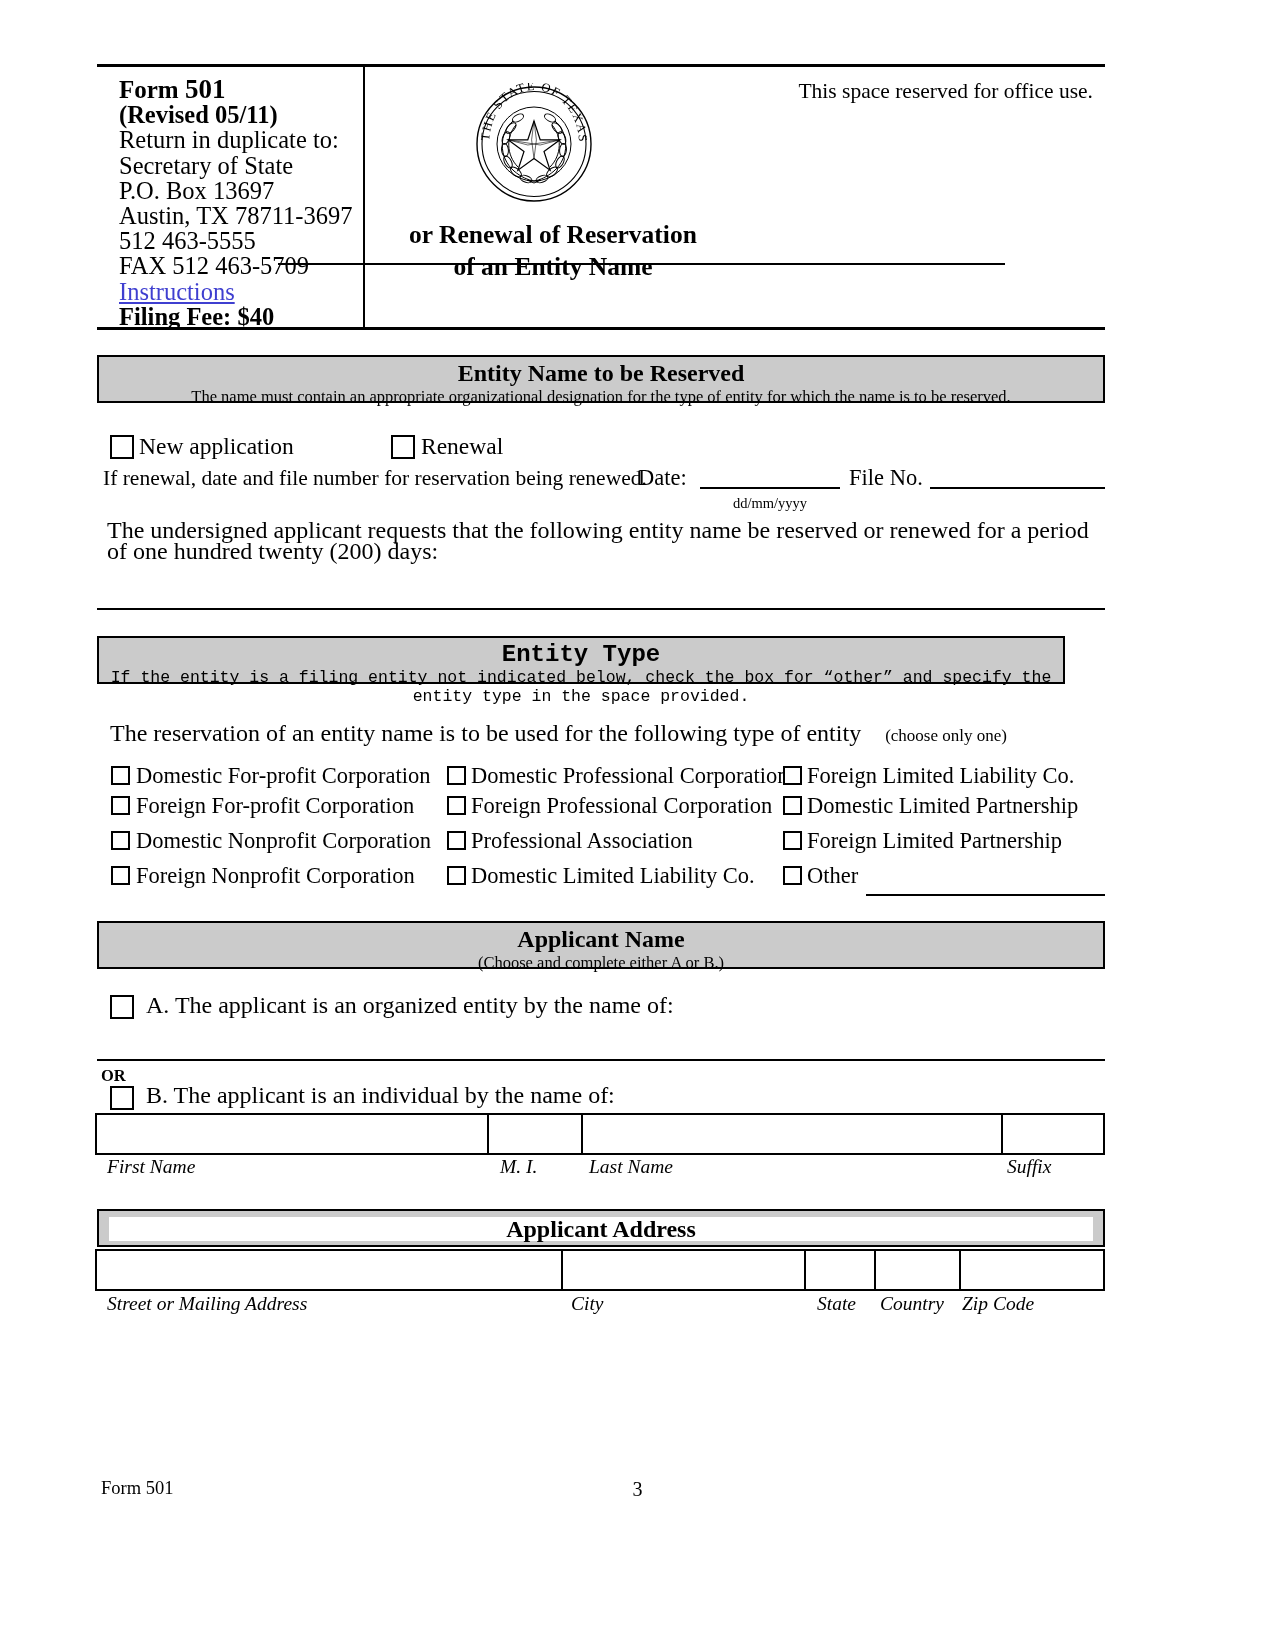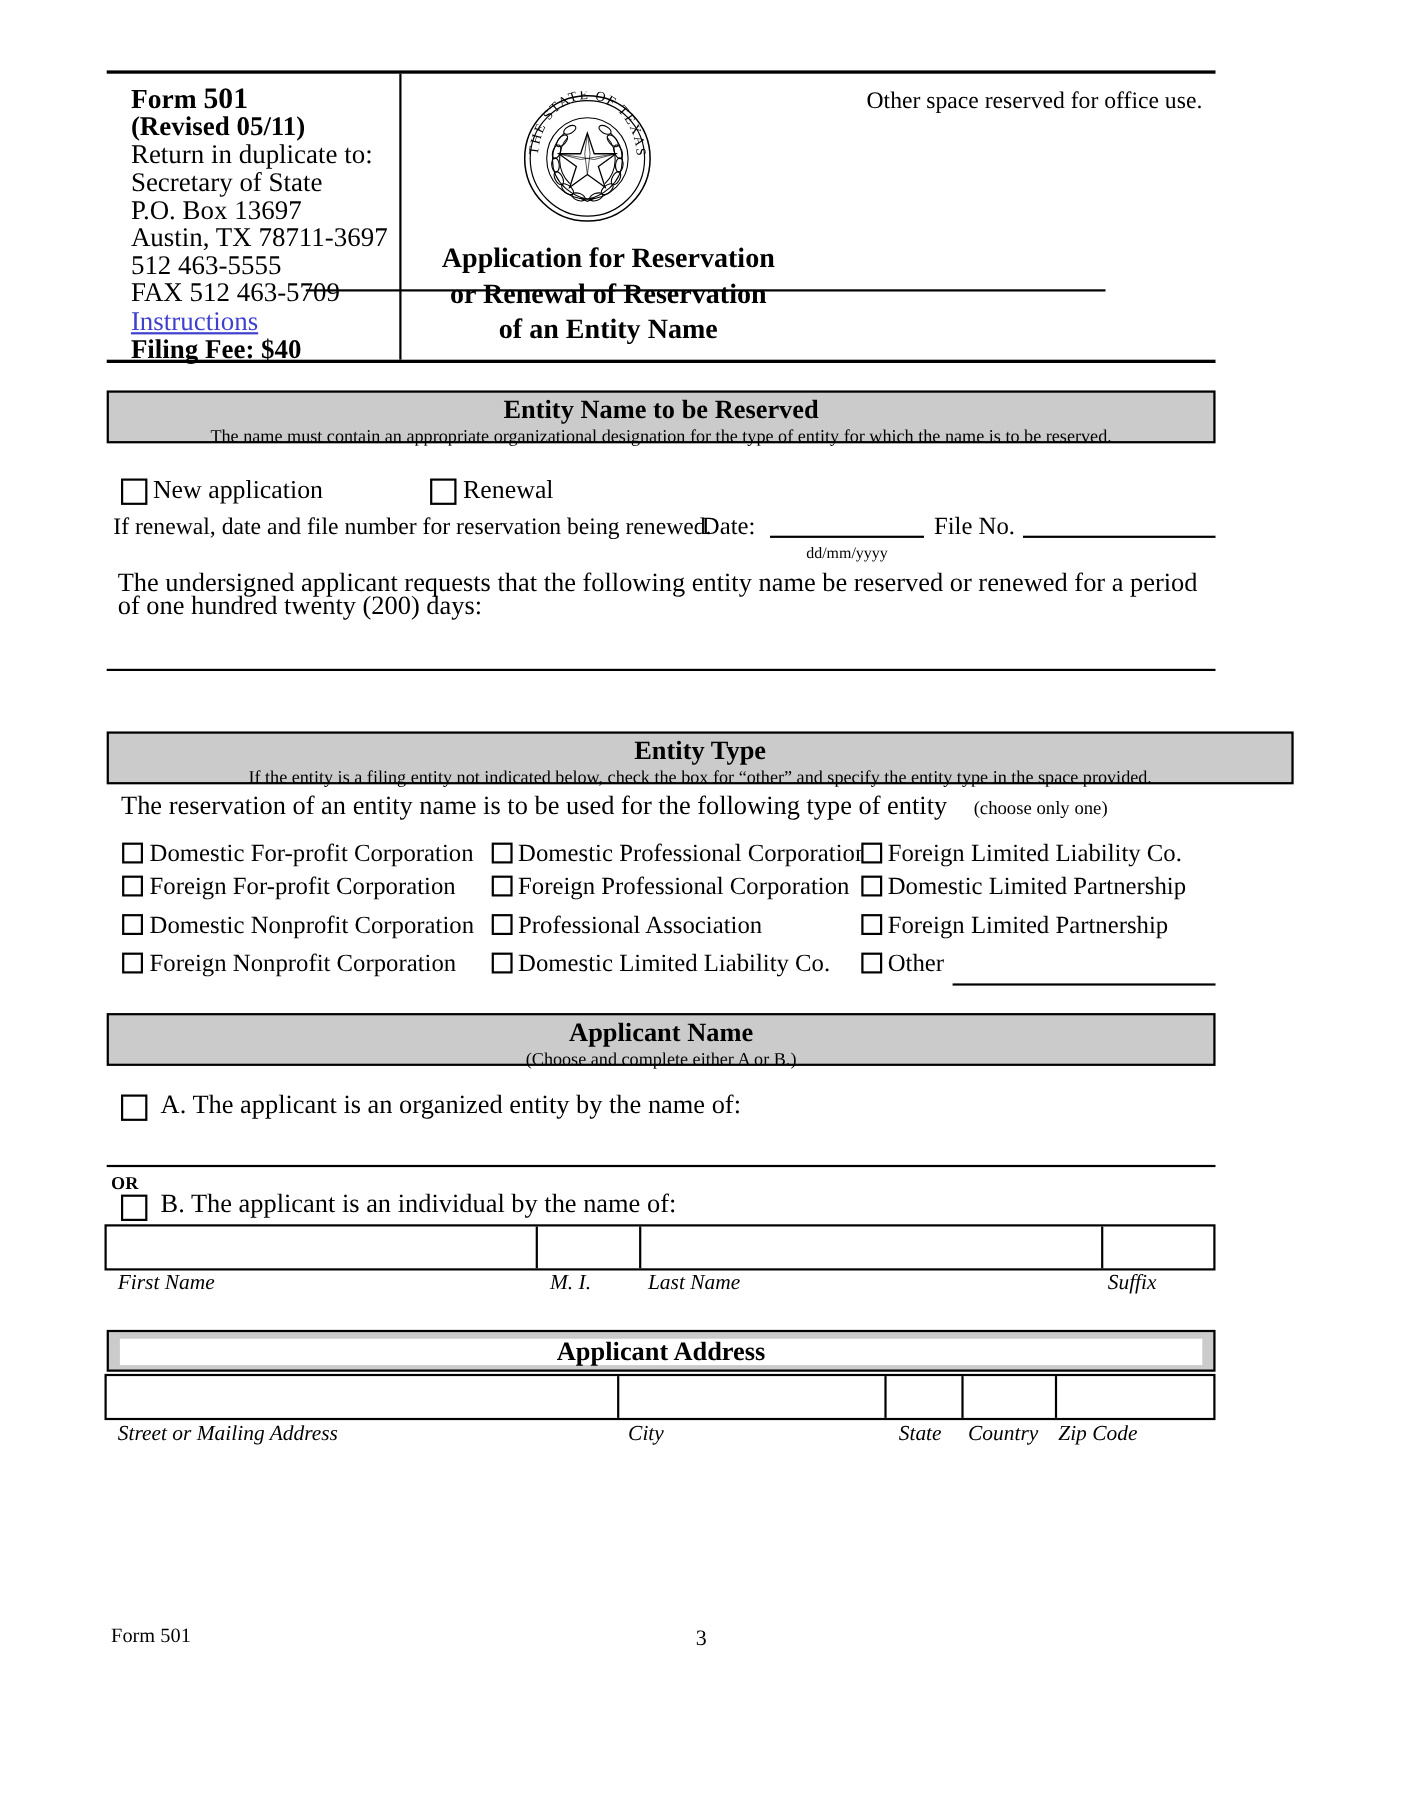--- a/index.html
+++ b/index.html
@@ -197,21 +197,21 @@
         <div>Secretary of State</div>
         <div>P.O. Box 13697</div>
         <div>Austin, TX 78711-3697</div>
         <div>512 463-5555</div>
         <div>FAX  512 463-5709</div>
         <div><a class="instructions-link" href="#">Instructions</a></div>
         <div class="b">Filing Fee: $40</div>
       </div>
 
       <div class="header-right">
-        <div class="office-use">Other space reserved for office use.</div>
+        <div class="office-use">This space reserved for office use.</div>
 
         <div class="seal-wrap">
           <svg viewBox="0 0 122 122" width="122" height="122">
             <defs>
               <path id="sealArc" d="M 16 61 A 45 54 0 0 1 106 61" fill="none"></path>
             </defs>
             <ellipse cx="61" cy="61" rx="57" ry="57" fill="none" stroke="#000" stroke-width="1.4"></ellipse>
             <ellipse cx="61" cy="61" rx="52" ry="52.5" fill="none" stroke="#000" stroke-width="1.1"></ellipse>
             <ellipse cx="61" cy="61" rx="37" ry="37" fill="none" stroke="#000" stroke-width="1"></ellipse>
             <text font-family="Liberation Serif, serif" font-size="12.5" letter-spacing="1.4" fill="#000">
@@ -244,21 +244,20 @@
 
             <path d="M 54 97 L 61 100 L 68 97" stroke="#000" stroke-width="1" fill="none"></path>
 
             <polygon points="61,38 67.2,56.8 87,56.8 71,68.4 77.1,87.2 61,75.6 44.9,87.2 51,68.4 35,56.8 54.8,56.8" fill="none" stroke="#000" stroke-width="1.2"></polygon>
             <polygon points="61,38 63.4,56.8 61,75.6 58.6,56.8" fill="none" stroke="#000" stroke-width="0.6"></polygon>
             <polygon points="87,56.8 67.2,62 35,56.8 54.8,62" fill="none" stroke="#000" stroke-width="0.6"></polygon>
           </svg>
         </div>
 
         <div class="title-block">
-          <span class="l1">Application for Reservation</span>
           <span class="l2">or Renewal of Reservation</span>
           <span class="l3">of an Entity Name</span>
         </div>
       </div>
     </div>
   </div>
   <div class="header-rule"></div>
 
   <div class="banner" style="left:97px; top:355px; width:1008px; height:48px;">
     <span class="b-title">Entity Name to be Reserved</span>
@@ -277,21 +276,21 @@
   <div class="txt tiny" style="left:700px; top:489px; width:140px; text-align:center; white-space:nowrap;">dd/mm/yyyy</div>
 
   <div class="txt" style="left:849px; top:464px; font-size:22.5px;">File No.</div>
   <div class="rule" style="left:930px; top:487px; width:175px; height:2px;"></div>
 
   <div class="txt" style="left:107px; top:516px; font-size:24px;">The undersigned applicant requests that the following entity name be reserved or renewed for a period</div>
   <div class="txt" style="left:107px; top:537px; font-size:24px;">of one hundred twenty (200) days:</div>
 
   <div class="rule" style="left:97px; top:608px; width:1008px; height:2px;"></div>
 
-  <div class="banner" style="left:97px; top:665px; width:1079px; height:48px;">
+  <div class="banner" style="left:97px; top:636px; width:968px; height:48px;font-family:Liberation Mono, monospace;">
     <span class="b-title">Entity Type</span>
     <span class="b-sub">If the entity is a filing entity not indicated below, check the box for “other” and specify the entity type in the space provided.</span>
   </div>
 
   <div class="txt" style="left:110px; top:719px; font-size:24px;">
     <span>The reservation of an entity name is to be used for the following type of entity</span><span class="small">(choose only one)</span>
   </div>
 
   <div class="cbox sm" style="left:111px; top:766px;"></div>
   <div class="txt" style="left:136px; top:762px; font-size:22.5px;">Domestic For-profit Corporation</div>

